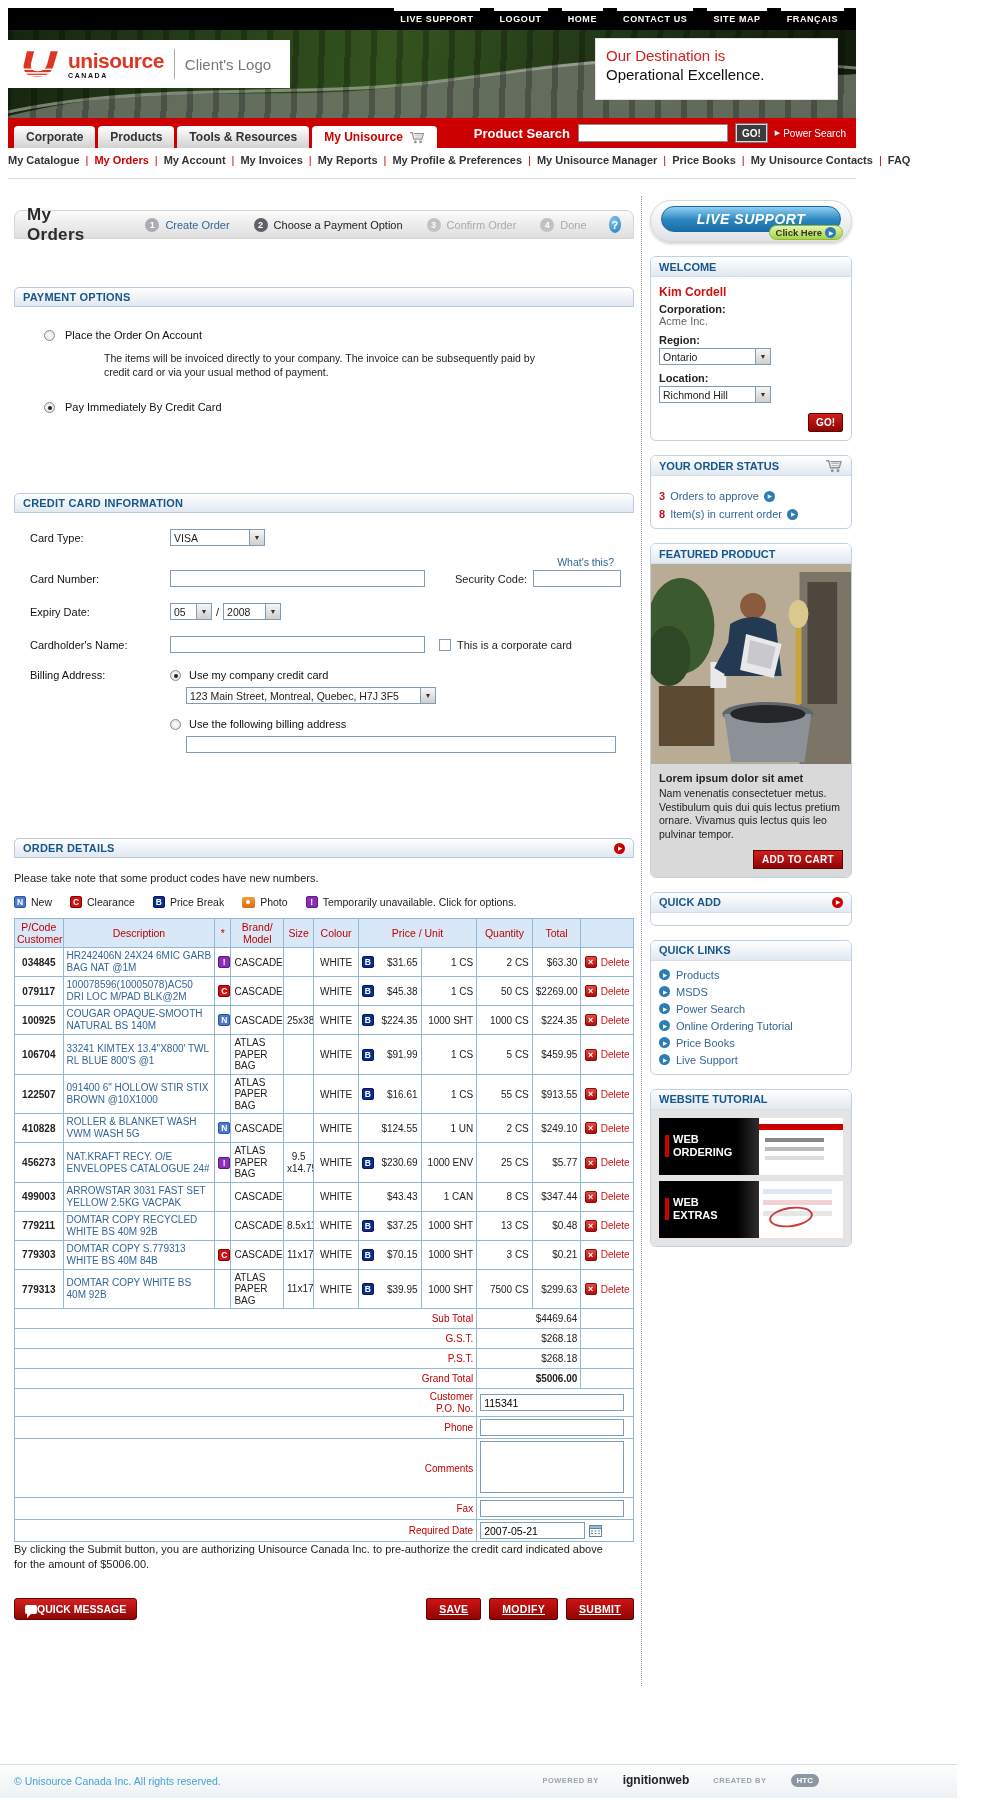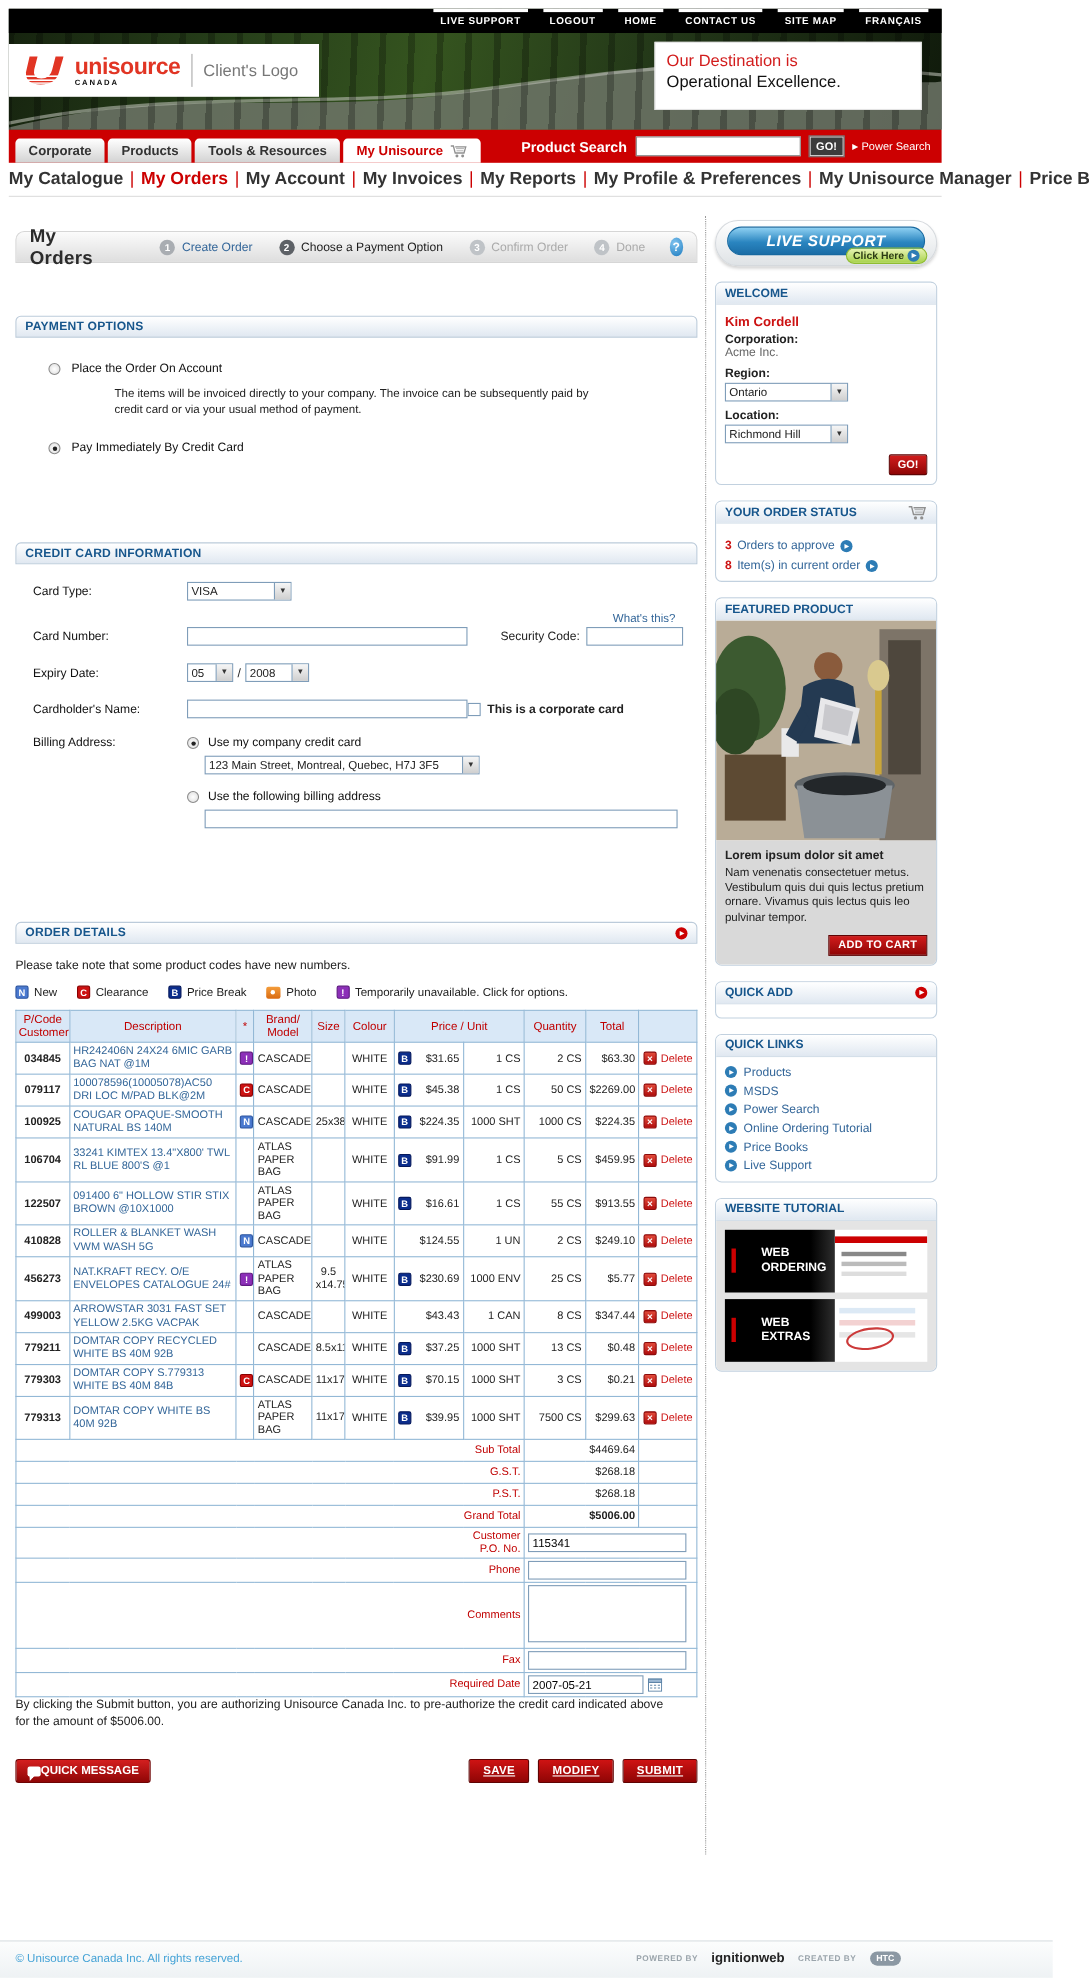--- a/index.html
+++ b/index.html
@@ -30,21 +30,21 @@
 .tab{height:22px;padding:0 12px;background:linear-gradient(#fff,#d2d2d2);border-radius:4px 4px 0 0;font-weight:bold;font-size:12px;color:#333;display:flex;align-items:center;gap:6px;cursor:pointer;white-space:nowrap;}
 .tab.active{background:#fff;color:#cc0001;}
 .searcharea{position:absolute;right:10px;top:6px;display:flex;align-items:center;gap:8px;}
 .psearch-label{color:#fff;font-weight:bold;font-size:13px;}
 .psearch-input{width:150px;height:18px;border:1px solid #8a8a8a;background:#fff;font-size:11px;padding:0 3px;font-family:inherit;}
 .gobtn-dark{height:18px;padding:0 5px;background:#3c3c3c;border:1px solid #d9d9d9;outline:1px solid #777;color:#fff;font-weight:bold;font-size:10px;display:flex;align-items:center;cursor:pointer;}
 .powersearch{color:#fff;font-size:10px;display:flex;align-items:center;gap:3px;cursor:pointer;}
 .tri{font-size:7px;}
 
 
-.subnav{position:absolute;left:8px;top:154px;width:848px;display:flex;gap:6px;align-items:flex-start;font-weight:bold;font-size:16px;color:#333;}
+.subnav{position:absolute;left:8px;top:154px;width:848px;display:flex;gap:6px;align-items:flex-start;font-weight:bold;font-size:11px;color:#333;}
 .subnav-item{cursor:pointer;white-space:nowrap;}
 .subnav-item.active{color:#cc0001;}
 .subsep{color:#cc0001;font-weight:normal;}
 .hrule{position:absolute;left:8px;top:178px;width:848px;height:1px;background:#ddd;}
 
 
 .main{position:absolute;left:14px;top:210px;width:620px;}
 .pagehead{height:29px;background:linear-gradient(#fbfbfb,#dedede);border:1px solid #d6d6d6;border-radius:8px 8px 0 0;display:flex;align-items:center;padding:0 12px;}
 .pagetitle{font-size:17px;font-weight:bold;color:#2b2b2b;letter-spacing:.3px;}
 .steps{display:flex;align-items:center;gap:24px;margin-left:55px;}
@@ -72,21 +72,21 @@
 .tin{border:1px solid #7f9db9;height:17px;font-size:10.5px;padding:0 3px;background:#fff;font-family:inherit;}
 .w255{width:255px;}.w88{width:88px;}.w430{width:430px;}
 .whats{margin:10px 20px 0 0;text-align:right;font-size:10.5px;color:#336699;cursor:pointer;}
 .seclabel{margin-left:30px;font-size:11px;margin-right:6px;}
 .selbox{display:flex;align-items:center;border:1px solid #7f9db9;height:17px;background:#fff;cursor:pointer;}
 .seltext{flex:1;font-size:10.5px;padding:0 3px;white-space:nowrap;overflow:hidden;}
 .selbtn{width:15px;height:100%;background:linear-gradient(#f6f6f6,#cfcfcf);border-left:1px solid #7f9db9;display:flex;align-items:center;justify-content:center;font-size:7px;color:#333;flex:0 0 auto;}
 .w95{width:95px;}.w42{width:42px;}.w58{width:58px;}.w250{width:250px;}
 .slash{margin:0 4px;font-size:11px;}
 .cb{width:12px;height:12px;border:1px solid #7f9db9;background:#fff;margin-right:6px;cursor:pointer;flex:0 0 auto;}
-.cbwrap{display:flex;align-items:center;font-weight:bold;}
+.cbwrap{display:flex;align-items:center;margin-left:14px;}
 .cblabel{font-size:11px;}
 .subindent{margin:6px 0 0 172px;}
 .radrow{display:flex;align-items:center;gap:8px;}
 .ml156{margin-left:156px;margin-top:14px;}
 
 .odnote{margin-top:14px;font-size:11px;}
 .legend{margin-top:12px;display:flex;align-items:center;gap:18px;}
 .lgitem{display:flex;align-items:center;gap:5px;}
 .badge{width:12px;height:12px;border-radius:2px;color:#fff;font-size:8.5px;font-weight:bold;display:inline-flex;align-items:center;justify-content:center;flex:0 0 auto;}
 .bN{background:#4a79cf;border:1px solid #2c55a0;}
@@ -159,33 +159,33 @@
 .fhead{font-weight:bold;font-size:11px;}
 .fbody{font-size:10.5px;margin-top:3px;line-height:1.3;}
 .addcart{margin-top:8px;display:flex;justify-content:flex-end;}
 .addcartbtn{background:linear-gradient(#d21c1c,#8f0505);border:1px solid #5f0303;color:#fff;font-weight:bold;font-size:10px;padding:3px 8px;cursor:pointer;letter-spacing:.3px;}
 .qa-body{height:12px;}
 .qlink{display:flex;align-items:center;gap:6px;margin-top:5px;font-size:11px;color:#336699;cursor:pointer;}
 .qlink:first-child{margin-top:0;}
 .tutbody{background:#e4e4e4;padding:8px;}
 .banner{height:57px;display:flex;margin-top:6px;cursor:pointer;}
 .banner:first-child{margin-top:0;}
-.bleft{width:100px;background:linear-gradient(90deg,#000 78%,#2e2e2e);display:flex;align-items:center;gap:23px;padding-left:6px;flex:0 0 auto;}
+.bleft{width:100px;background:linear-gradient(90deg,#000 78%,#2e2e2e);display:flex;align-items:center;gap:4px;padding-left:6px;flex:0 0 auto;}
 .redbar{width:4px;height:22px;background:#cc0001;flex:0 0 auto;}
 .btxt{color:#fff;font-weight:bold;font-size:11px;white-space:pre-line;line-height:1.15;}
 .bright{flex:1;background:#fff;position:relative;overflow:hidden;}
 .mini0::before{content:"";position:absolute;left:0;top:6px;width:100%;height:6px;background:#cc0001;}
 .mini0::after{content:"";position:absolute;left:6px;top:20px;width:70%;height:4px;background:#888;box-shadow:0 9px 0 #bbb,0 18px 0 #ddd;}
 .mini1::before{content:"";position:absolute;left:4px;top:8px;width:82%;height:5px;background:#dce9f5;box-shadow:0 11px 0 #f3d2d2,0 22px 0 #e6e6e6;}
 .mini1::after{content:"";position:absolute;left:10px;top:26px;width:40px;height:16px;border:2px solid #cc3a3a;border-radius:50%;transform:rotate(-8deg);}
 
 
 .footer{position:absolute;left:0;top:1764px;width:957px;height:34px;border-top:1px solid #d8dee2;background:linear-gradient(#fcfdfd,#eef2f4);}
 .copy{position:absolute;left:14px;top:10px;color:#45a3d6;font-size:10.5px;}
-.fright{position:absolute;right:138px;top:8px;display:flex;align-items:center;gap:12px;margin-left:24px;}
+.fright{position:absolute;right:138px;top:8px;display:flex;align-items:center;gap:24px;margin-left:24px;}
 .flabel-s{color:#9aa4ab;font-size:7.5px;font-weight:bold;letter-spacing:.5px;}
 .igbrand{font-size:12px;font-weight:bold;color:#222;}
 .htcbadge{background:#8b98a3;color:#fff;font-size:8px;font-weight:bold;border-radius:7px;padding:2px 6px;}
 .carticon{flex:0 0 auto;}
 </style>
 </head>
 <body>
 
 <div class="canvas">
 

